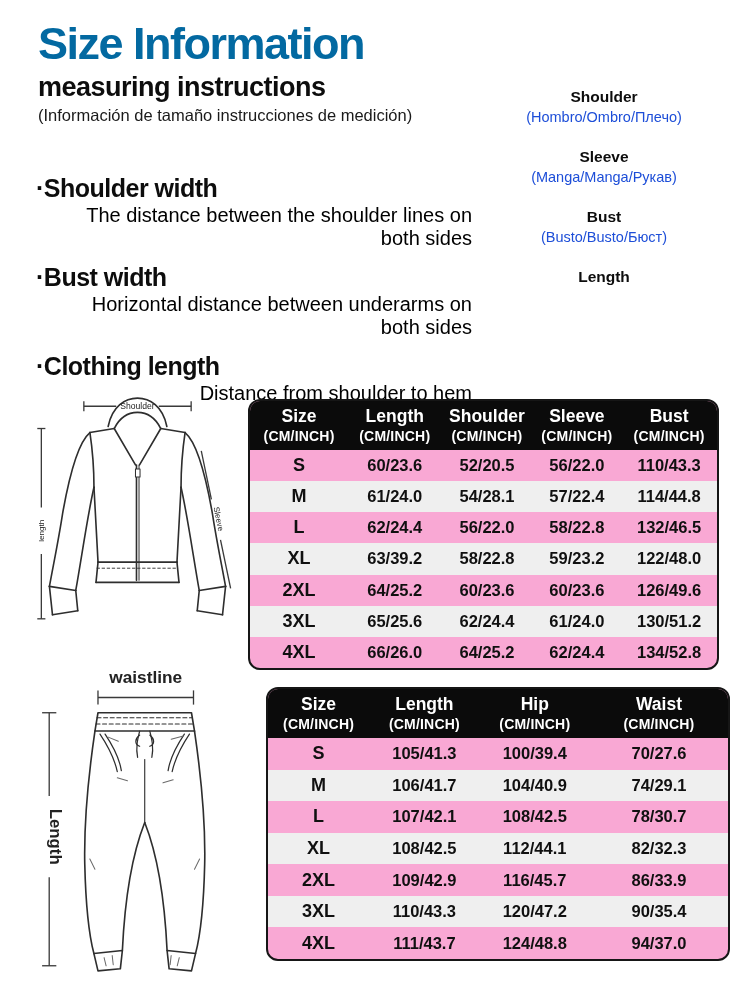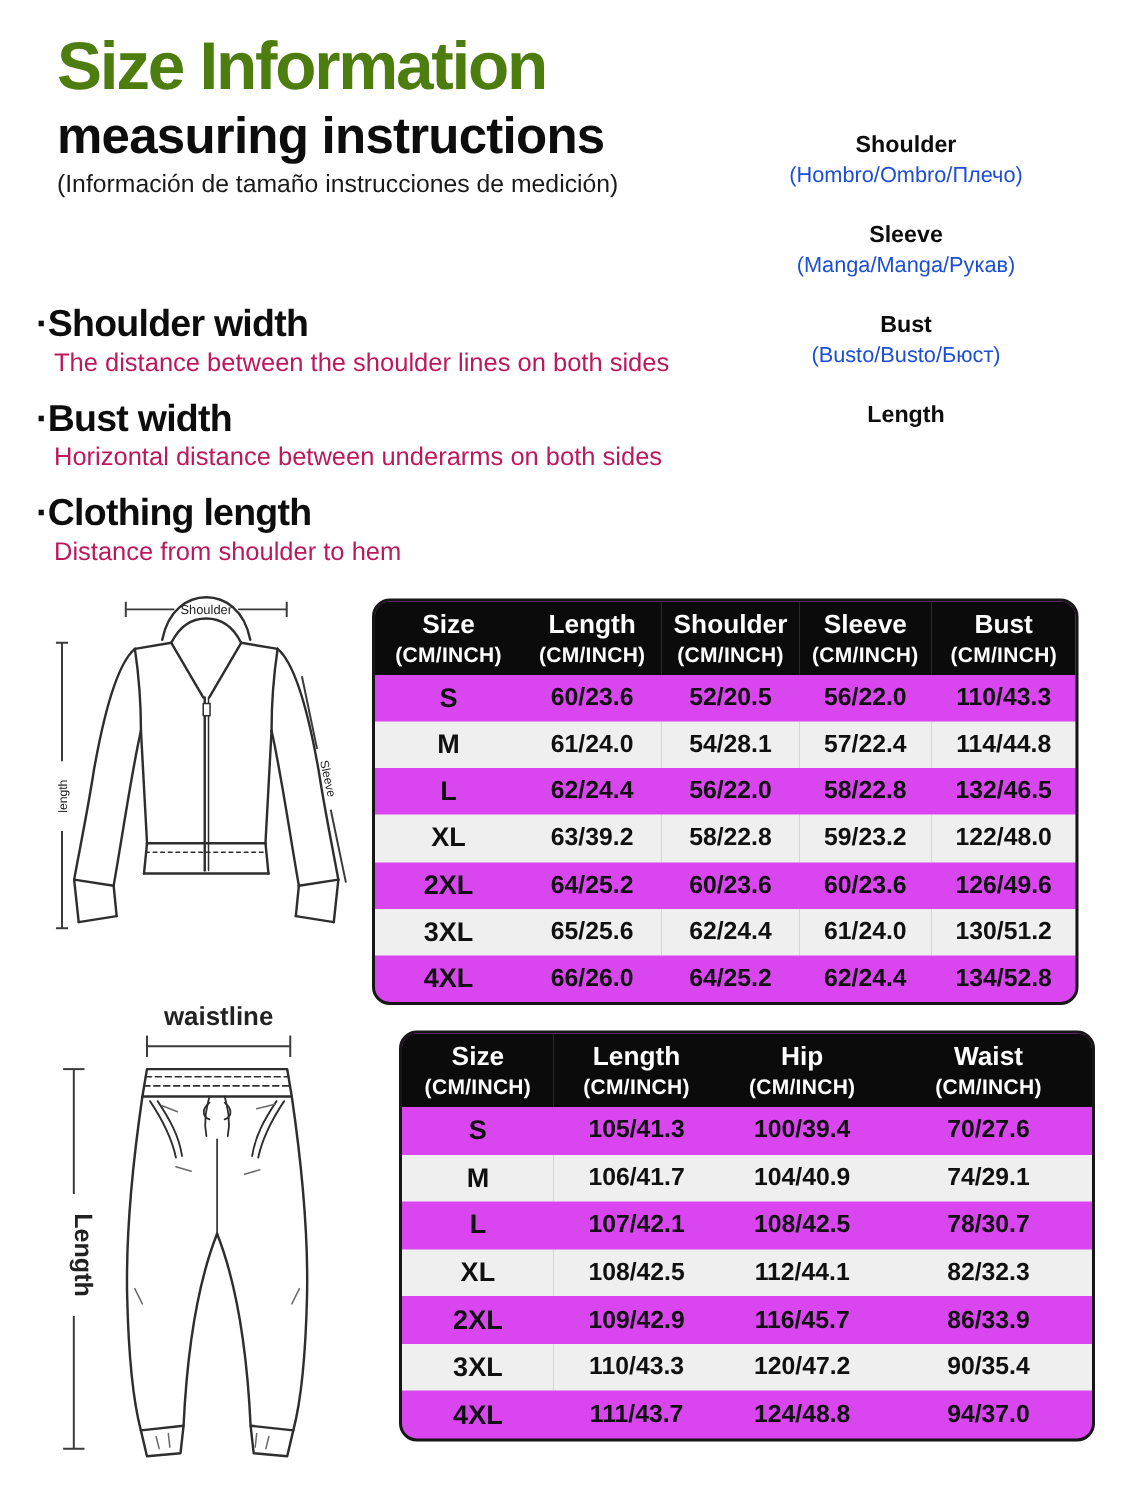--- a/index.html
+++ b/index.html
@@ -5,44 +5,44 @@
   * { margin:0; padding:0; box-sizing:border-box; }
   html,body { background:#fff; }
   body {
     width:750px; height:997px; position:relative; overflow:hidden;
     font-family:"Liberation Sans", sans-serif; color:#111;
   }
   .abs { position:absolute; }
 
   
   .title-block { left:38px; top:18px; }
-  .title { font-size:45px; font-weight:bold; letter-spacing:-1.5px; line-height:1.15; color:#4d7c0f; }
-  .subtitle { font-size:34px; font-weight:bold; letter-spacing:-0.5px; margin-top:2px; color:#0d0d0d; }
+  .title { font-size:45px; font-weight:bold; letter-spacing:-1.5px; line-height:1.15; color:#0369a1; }
+  .subtitle { font-size:27px; font-weight:bold; letter-spacing:-0.5px; margin-top:2px; color:#0d0d0d; }
   .subtitle-tr { font-size:16.5px; margin-top:3px; color:#1a1a1a; }
 
   
   .measure-labels { left:468px; top:88px; width:272px; display:flex; flex-direction:column; gap:23px; text-align:center; }
   .measure-label .lbl { font-weight:bold; font-size:15.5px; color:#0d0d0d; }
   .measure-label .tr  { font-size:14.5px; margin-top:3px; color:#1d4ed8; }
 
   
-  .bullets { left:24px; top:174px; width:436px;margin-top:28px; }
+  .bullets { left:36px; top:174px; width:436px; }
   .bullet { margin-bottom:13px; }
   .bullet .term { font-size:25px; font-weight:bold; letter-spacing:-0.5px; color:#0d0d0d; }
-  .bullet .def  { font-size:17px; margin-left:12px; margin-top:1px; color:#be185d; }
+  .bullet .def  { font-size:20px; margin-left:12px; margin-top:1px; color:#000000;text-align:right; }
 
   
   .diagram { position:absolute; }
   .diagram text { font-family:"Liberation Sans", sans-serif; fill:#222; }
   .garment { fill:none; stroke:#2e2e2e; stroke-width:1.6; stroke-linecap:round; stroke-linejoin:round; }
   .measure { fill:none; stroke:#3a3a3a; stroke-width:1.3; stroke-linecap:butt; }
   .wrinkle { fill:none; stroke:#6a6a6a; stroke-width:1; stroke-linecap:round; }
 
   
-  .table-card { position:absolute; border:2px solid #161616; border-radius:12px; overflow:hidden; background:#d946ef; }
+  .table-card { position:absolute; border:2px solid #161616; border-radius:12px; overflow:hidden; background:#f9a8d4; }
   .table-card table { width:100%; height:100%; border-collapse:collapse; table-layout:fixed; }
   .table-card thead th { background:#0b0b0b; color:#fff; height:49px; vertical-align:middle; text-align:center; padding:0; }
   .th-label { display:block; font-size:17.5px; font-weight:bold; line-height:1.1; }
   .th-unit  { display:block; font-size:14px; font-weight:bold; letter-spacing:0.2px; margin-top:2px; }
   .table-card tbody td { height:31px; text-align:center; vertical-align:middle; font-size:16.5px; font-weight:bold; color:#101010; }
   .table-card tbody td.col-size { font-size:18px; }
   .table-card tbody tr:nth-child(even) { background:#efefef; }
   #topTable    { left:248px; top:399px; width:471px; height:271px; }
   #bottomTable { left:266px; top:687px; width:464px; height:274px; }
 </style>

